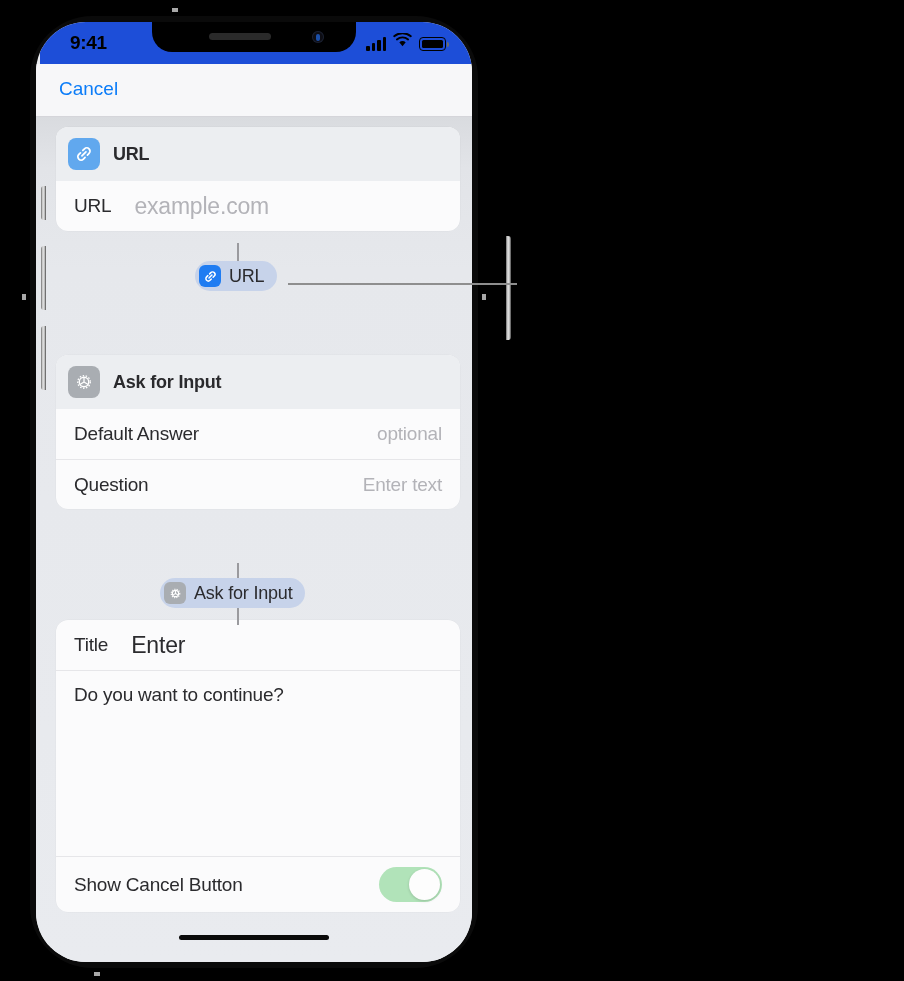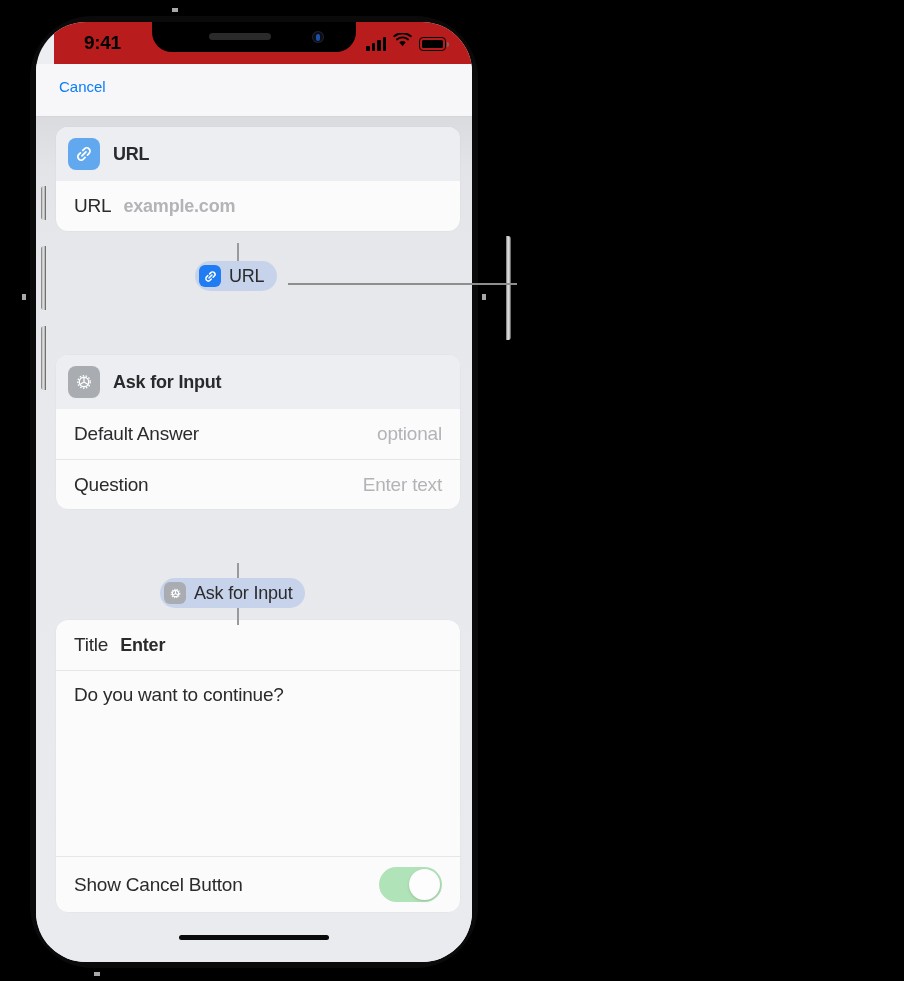--- a/index.html
+++ b/index.html
@@ -116,23 +116,23 @@
     position: absolute;
     left: 4px; top: 2.5px;
     width: 4px; height: 7px;
     border-radius: 2px;
     background: #1b4fa8;
   }
 
   
   #status-bar {
     position: absolute;
-    top: 0; left: 18px; right: 0;
+    top: 0; left: 4px; right: 0;
     height: 42px;
-    background: #b91c1c;
+    background: #1d4ed8;
     z-index: 10;
   }
   #status-time {
     position: absolute;
     left: 30px;
     top: 10px;
     font-size: 19px;
     font-weight: bold;
     color: #000;
     letter-spacing: -0.3px;
@@ -182,21 +182,21 @@
     top: 42px; left: 0; right: 0;
     height: 52px;
     background: #f7f7f9;
     border-bottom: 1px solid #d5d5da;
     z-index: 9;
   }
   #cancel-button {
     position: absolute;
     left: 23px;
     top: 14px;
-    font-size: 15px;
+    font-size: 19px;
     color: #0b7cf8;
     cursor: pointer;
   }
   #nav-title {
     position: absolute;
     left: 110px;
     top: 14px;
     font-size: 19px;
     font-weight: bold;
     color: #121212;
@@ -258,25 +258,24 @@
     letter-spacing: -0.2px;
   }
   .row-value {
     margin-left: auto;
     font-size: 19px;
     color: #2b2b2e;
     letter-spacing: -0.2px;
   }
   .row-value.placeholder { color: #b3b3b8; }
   .row-inline-value {
-    margin-left: 12px;
-    font-size: 18px;
+    margin-left: 23px;
+    font-size: 23px;
     color: #2b2b2e;
     letter-spacing: -0.2px;
-    font-weight: bold;
   }
   .row.textarea {
     height: 186px;
     align-items: flex-start;
     padding-top: 13px;
     text-align: center;
   }
   .textarea-text {
     font-size: 19px;
     color: #2b2b2e;

